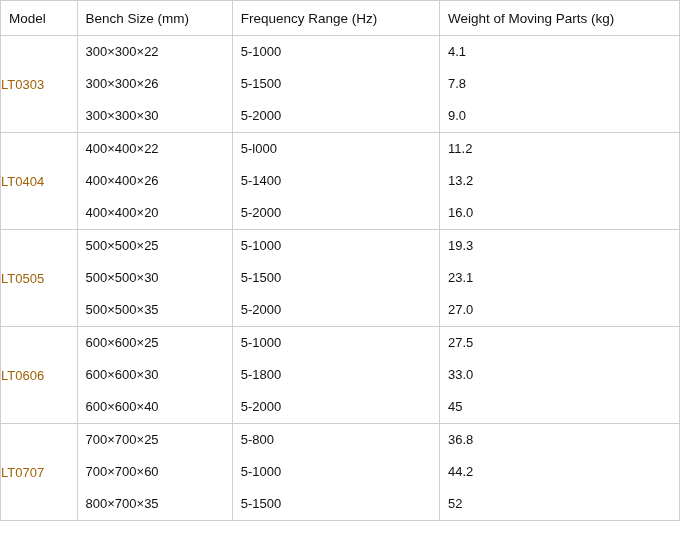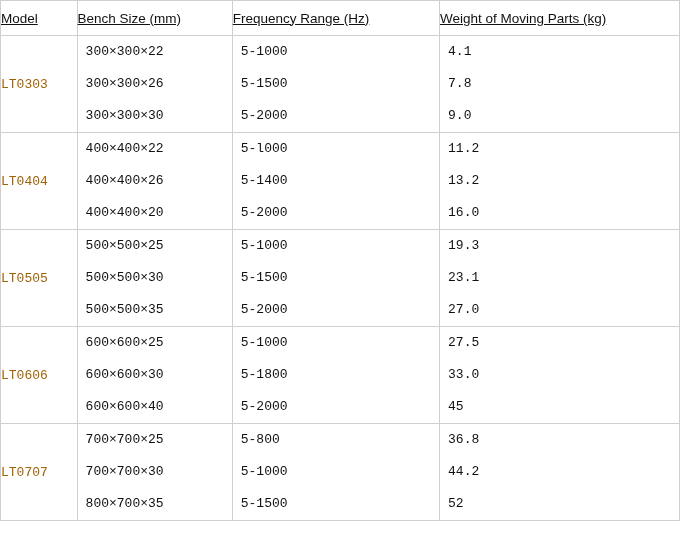--- a/index.html
+++ b/index.html
@@ -27,24 +27,23 @@
   .spec-table td {
     border: 1px solid #cfcfcf;
     padding: 0;
     vertical-align: middle;
     font-weight: normal;
     font-size: 13px;
     text-align: left;
   }
   .spec-table thead th {
     height: 34px;
-    padding: 0 0;
+    padding: 0 8px;
     font-size: 13.5px;
     color: #111;
-    text-decoration: underline;
   }
   .model-cell {
     padding: 0 8px;
     font-size: 13px;
     color: #a16207;
   }
   .stack {
     display: flex;
     flex-direction: column;
     justify-content: center;
@@ -53,21 +52,20 @@
   .stack .line {
     height: 32px;
     line-height: 32px;
     padding: 0 8px;
     font-size: 13px;
     color: #111;
     white-space: nowrap;
   }
   .group-row td {
     height: 96px;
-    font-family: Liberation Mono, monospace;
   }
 </style>
 </head>
 <body>
 
 <table class="spec-table">
   <colgroup>
     <col class="c0">
     <col class="c1">
     <col class="c2">
@@ -181,21 +179,21 @@
           <div class="line">45</div>
         </div>
       </td>
     </tr>
 
     <tr class="group-row">
       <td class="model-cell">LT0707</td>
       <td>
         <div class="stack">
           <div class="line">700×700×25</div>
-          <div class="line">700×700×30</div>
+          <div class="line">700×700×60</div>
           <div class="line">800×700×35</div>
         </div>
       </td>
       <td>
         <div class="stack">
           <div class="line">5-800</div>
           <div class="line">5-1000</div>
           <div class="line">5-1500</div>
         </div>
       </td>

